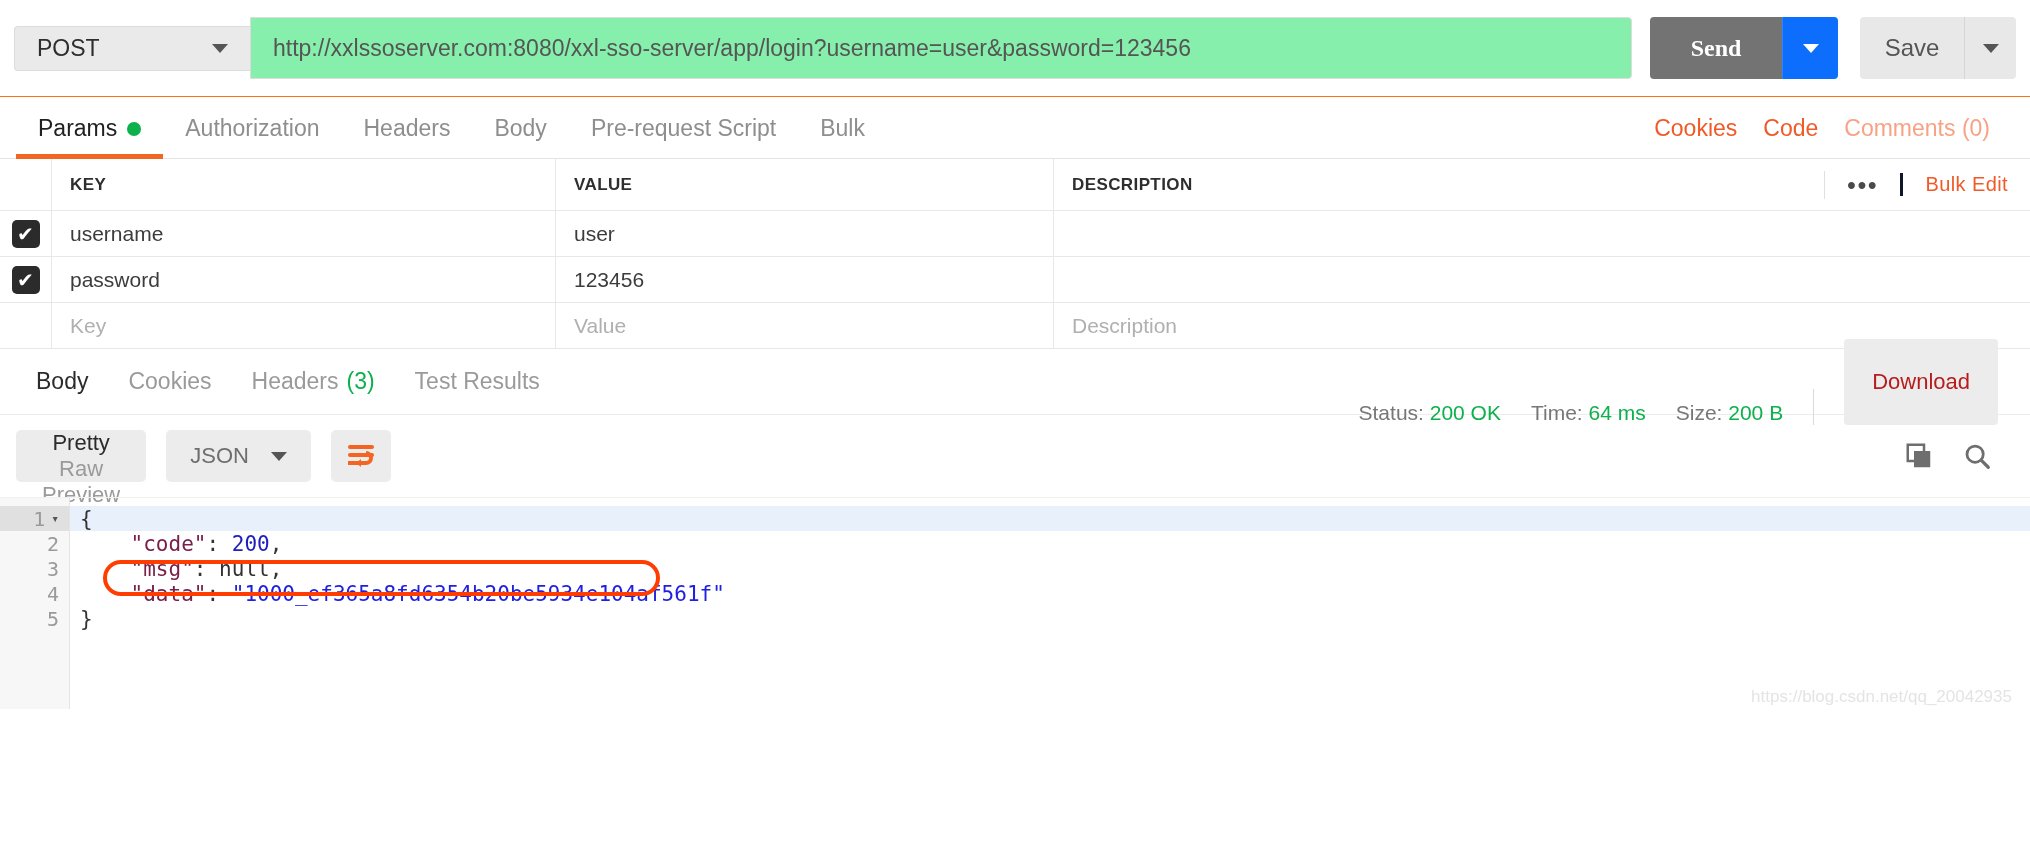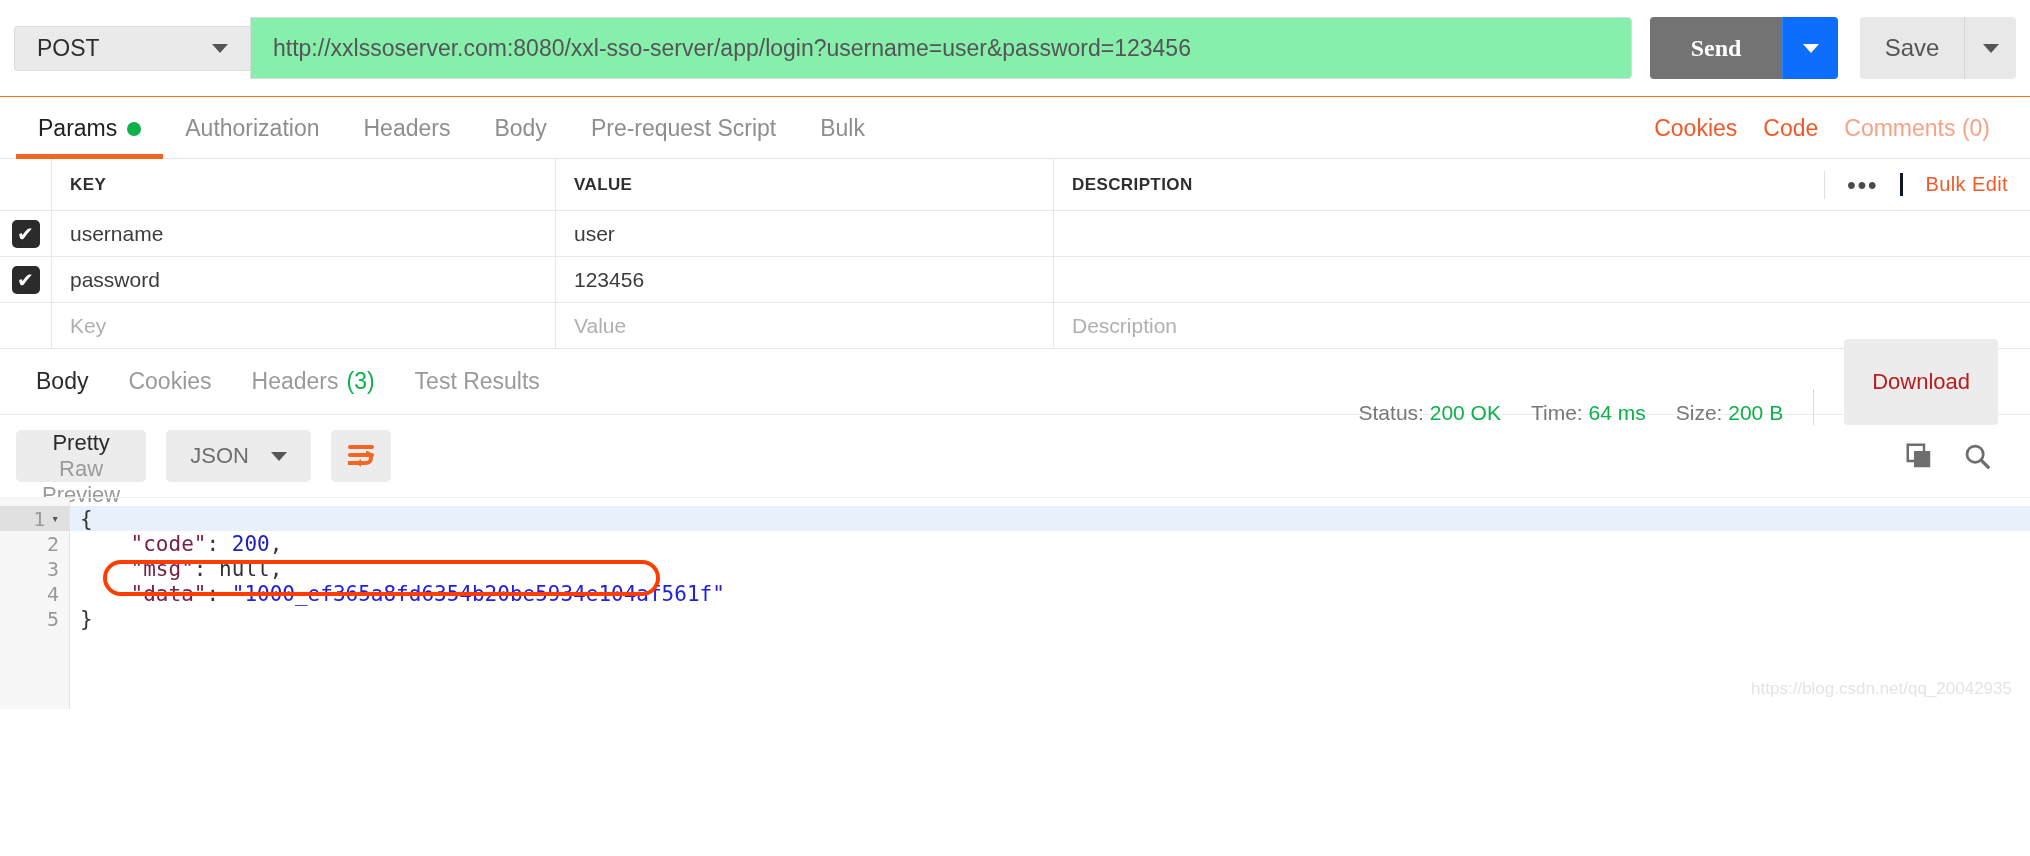--- a/index.html
+++ b/index.html
@@ -225,21 +225,21 @@
   .k-punc { color: #333; }
   .highlight-box {
     position: absolute;
     left: 33px; top: 62px;
     width: 557px; height: 36px;
     border: 4px solid #ff3d00;
     border-radius: 20px;
     pointer-events: none;
   }
   .watermark {
-    position: absolute; right: 18px; bottom: 10px;
+    position: absolute; right: 18px; bottom: 2px;
     font-size: 17px; color: #e4e4e4;
     font-family: "Liberation Sans", sans-serif;
   }
 </style>
 </head>
 <body>
 
 <div class="urlbar">
   <div class="method-box">
     <span class="method-label">POST</span>

